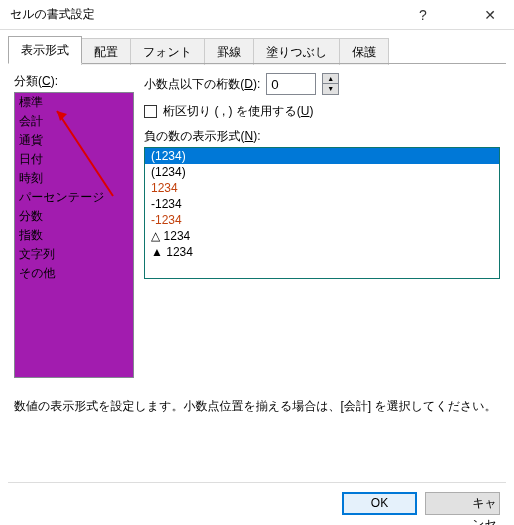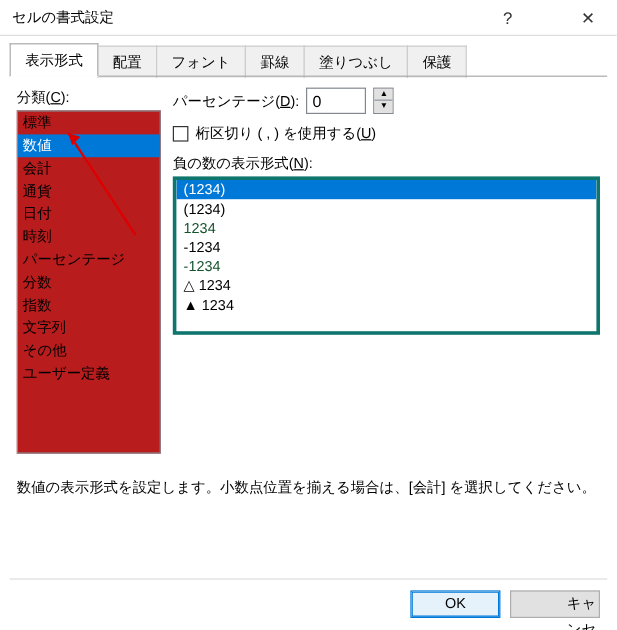--- a/index.html
+++ b/index.html
@@ -9,38 +9,38 @@
 .titlebar-btn { width: 40px; height: 28px; display: flex; align-items: center; justify-content: center; font-size: 14px; color: #333; }
 .tabs { display: flex; padding: 6px 8px 0 8px; align-items: flex-end; }
 .tab { padding: 5px 12px 4px; border: 1px solid #aaa; border-bottom: none; background: #fff; margin-right: -1px; font-size: 12px; }
 .tab.inactive { background: #f0f0f0; border-top-color: #ccc; border-left-color: #ccc; border-right-color: #ccc; position: relative; top: 1px; }
 .tab.active { background: #fff; border-bottom: 1px solid #fff; position: relative; z-index: 2; }
 .tab-border { border-top: 1px solid #aaa; margin: 0 8px; position: relative; top: -1px; }
 .content { padding: 8px 14px 0 14px; display: flex; gap: 10px; }
 .left-col { width: 120px; }
 .label { font-size: 12px; margin-bottom: 2px; }
 .underline { text-decoration: underline; }
-.listbox { border: 1px solid #828790; height: 286px; background: #b91c1c; overflow: hidden; font-size: 12px; }
+.listbox { border: 1px solid #828790; height: 286px; background: #a21caf; overflow: hidden; font-size: 12px; }
 .listbox-item { padding: 1px 4px; white-space: nowrap; }
 .listbox-item.selected { background: #0078d7; color: #fff; }
 .right-col { flex: 1; }
 .group-label { font-size: 12px; margin-bottom: 4px; }
 .sample-box { border: 1px solid #ccc; padding: 6px 8px; margin-bottom: 10px; position: relative; }
 .sample-box .group-label { position: absolute; top: -8px; left: 6px; background: #fff; padding: 0 4px; }
 .sample-value { border: 2px solid #d00; padding: 4px 8px; display: inline-block; min-width: 100px; font-size: 13px; }
 .row { display: flex; align-items: center; margin-bottom: 8px; gap: 6px; }
 .numinput { width: 50px; height: 22px; border: 1px solid #828790; padding: 2px 4px; }
 .spinner { display: flex; flex-direction: column; border: 1px solid #828790; }
 .spin-btn { width: 15px; height: 10px; background: #e1e1e1; font-size: 7px; line-height: 8px; text-align: center; border: none; }
 .spin-btn:first-child { border-bottom: 1px solid #828790; }
 .checkbox { width: 13px; height: 13px; border: 1px solid #333; display: inline-block; }
-.formats-list { border: 3px solid #0f766e; height: 132px; background: #fff; overflow-y: auto; font-size: 12px; }
+.formats-list { border: 1px solid #0f766e; height: 132px; background: #fff; overflow-y: auto; font-size: 12px; }
 .formats-list .item { padding: 1px 6px; }
 .formats-list .item.selected { background: #0078d7; color: #fff; }
-.formats-list .item.red { color: #14532d; }
+.formats-list .item.red { color: #c2410c; }
 .note { font-size: 12px; padding: 0 14px; margin-top: 20px; }
 .footer { position: absolute; bottom: 10px; right: 14px; display: flex; gap: 8px; }
 .btn { width: 75px; height: 23px; border: 1px solid #0078d7; background: #e1e1e1; font-size: 12px; text-align: center; line-height: 21px; }
 .btn.ok { background: #e5f1fb; border: 1px solid #0078d7; box-shadow: inset 0 0 0 1px #0078d7; }
 .btn.cancel { border: 1px solid #adadad; background: #e1e1e1; padding-left: 44px; }
 .hr-bottom { position: absolute; bottom: 42px; left: 8px; right: 8px; border-top: 1px solid #ddd; }
 .arrow { position: absolute; top: 96px; left: 45px; pointer-events: none; z-index: 10; }
 </style>
 </head>
 <body>
@@ -61,37 +61,35 @@
   </div>
 <div class="tab-border"></div>
 
 <div class="content">
   <div class="left-col">
     <div class="label">
       <span>分類(</span><span class="underline">C</span><span>):</span>
     </div>
     <div class="listbox" id="category-list">
         <div class="listbox-item">標準</div>
-        <div class="listbox-item selected">数値</div>
         <div class="listbox-item">会計</div>
         <div class="listbox-item">通貨</div>
         <div class="listbox-item">日付</div>
         <div class="listbox-item">時刻</div>
         <div class="listbox-item">パーセンテージ</div>
         <div class="listbox-item">分数</div>
         <div class="listbox-item">指数</div>
         <div class="listbox-item">文字列</div>
         <div class="listbox-item">その他</div>
-        <div class="listbox-item">ユーザー定義</div>
       </div>
   </div>
   <div class="right-col">
     <div class="row">
       <span>
-        <span>パーセンテージ(</span><span class="underline">D</span><span>):</span>
+        <span>小数点以下の桁数(</span><span class="underline">D</span><span>):</span>
       </span>
       <input class="numinput" value="0" style="">
       <div class="spinner">
         <button class="spin-btn">▲</button>
         <button class="spin-btn">▼</button>
       </div>
     </div>
     <div class="row">
       <span class="checkbox"></span>
       <span>

